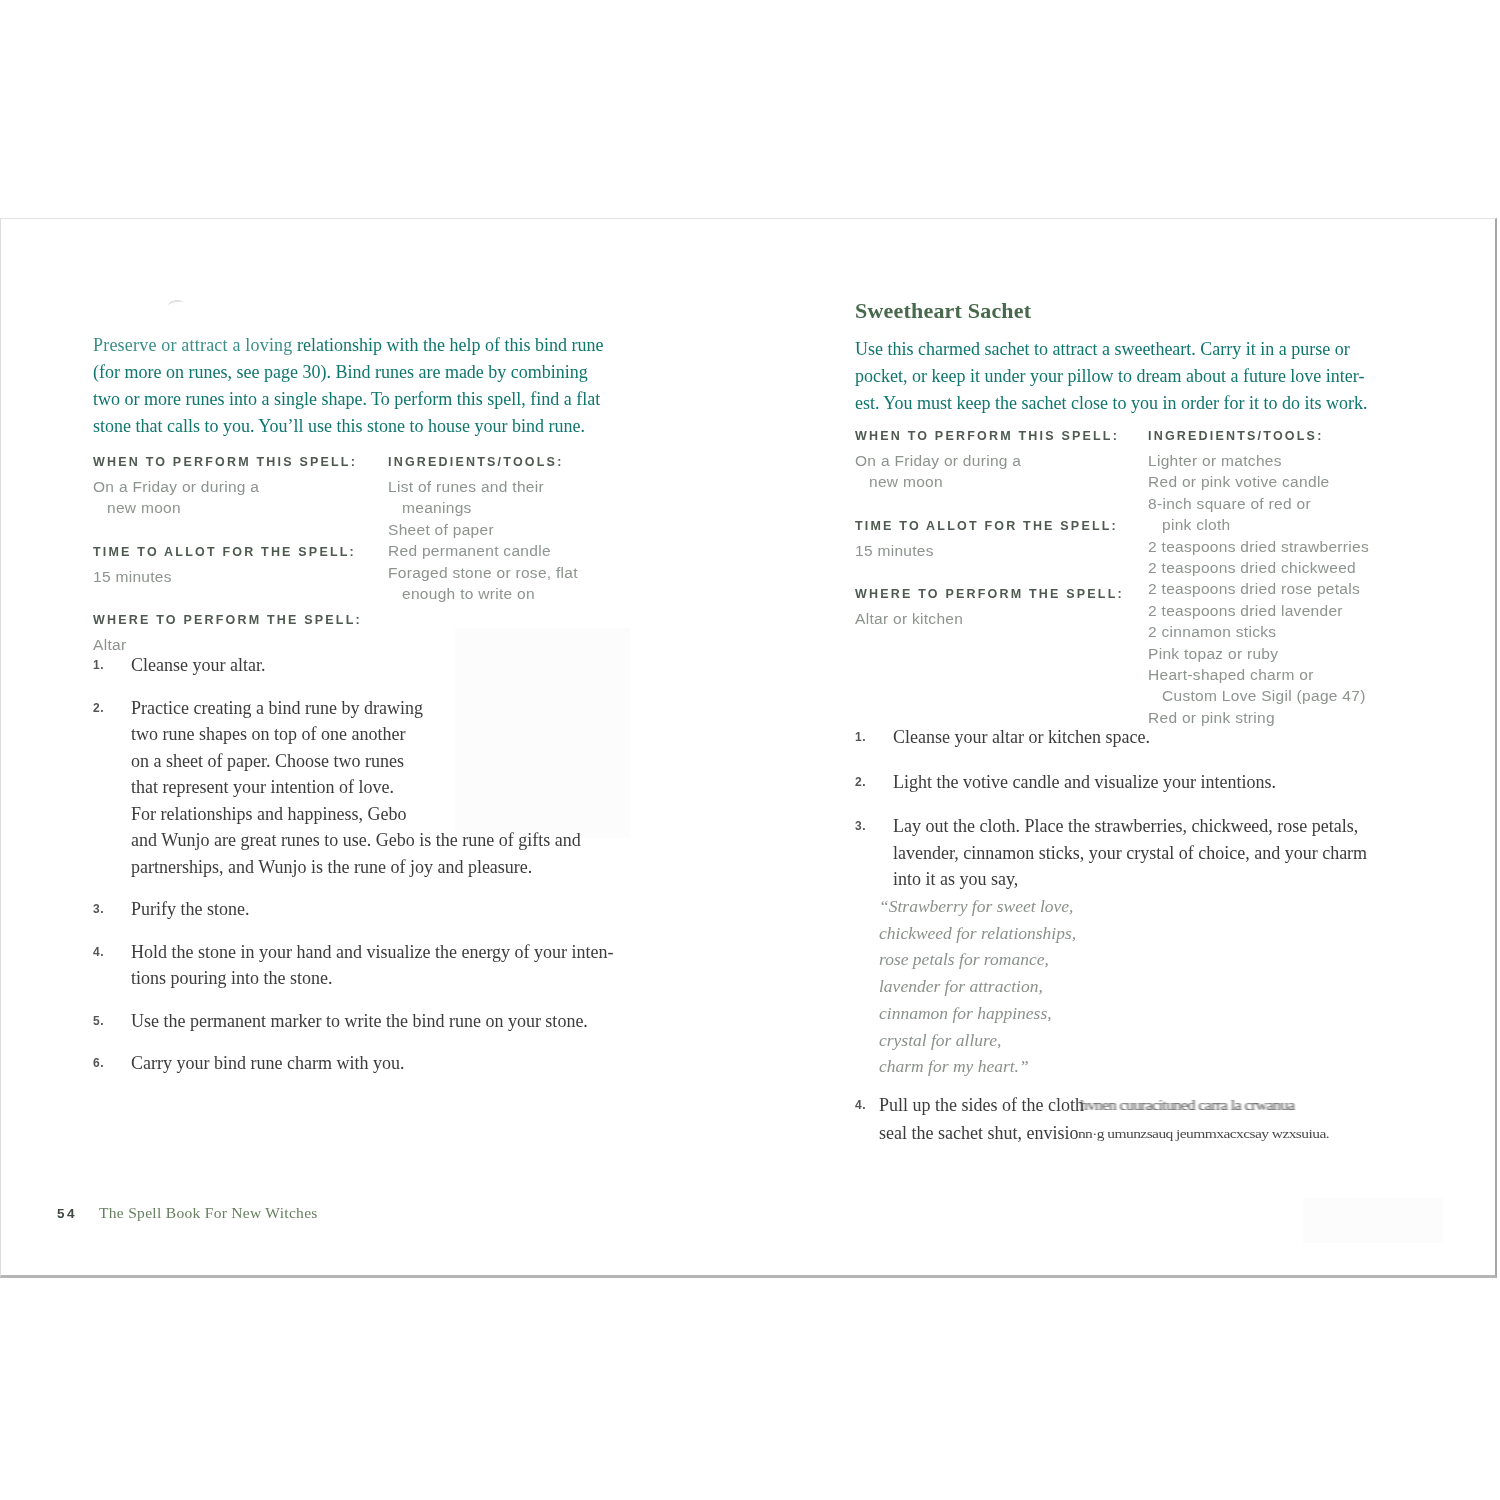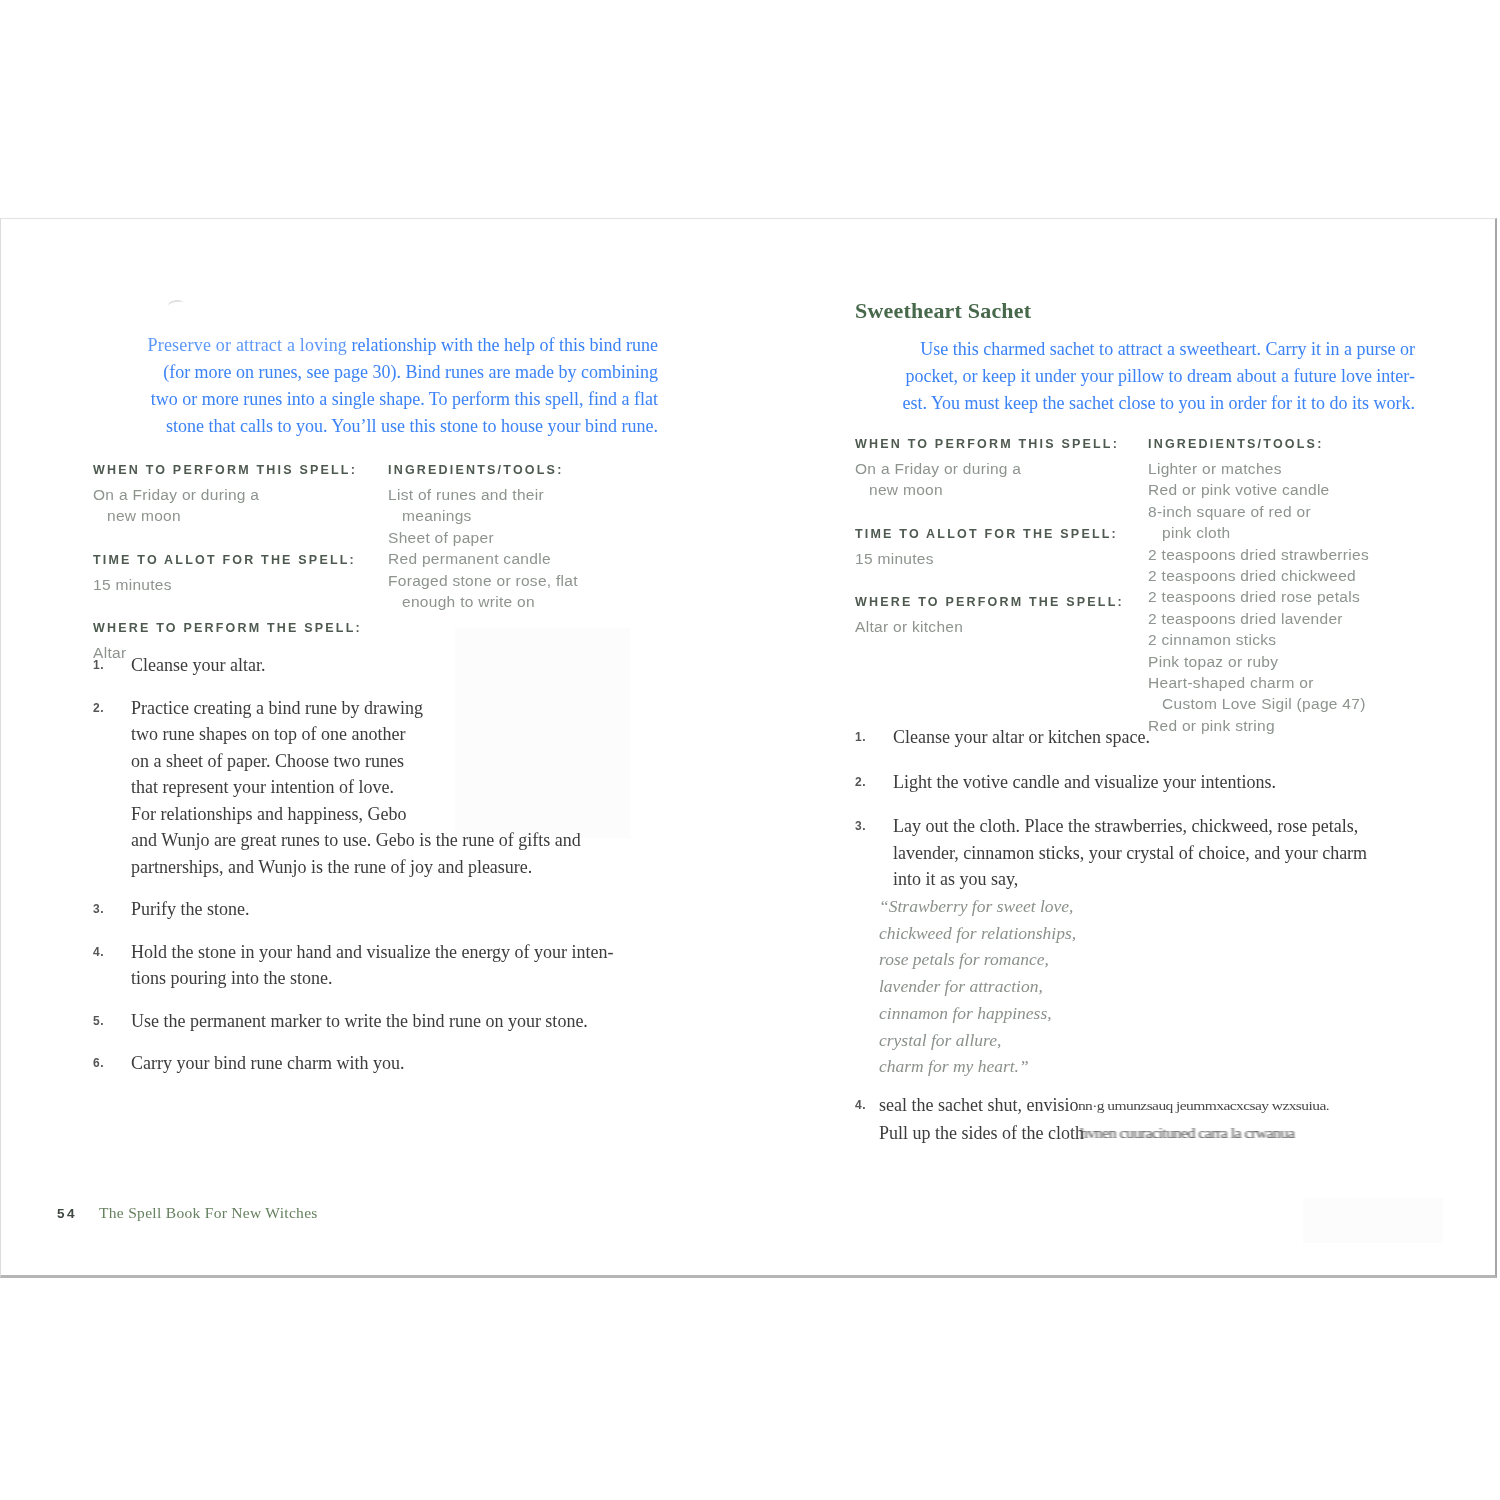--- a/index.html
+++ b/index.html
@@ -4,27 +4,27 @@
 <style>
   html,body{margin:0;padding:0;background:#ffffff;}
   .canvas{position:relative;width:1500px;height:1500px;background:#ffffff;overflow:hidden;
           font-family:"Liberation Serif","DejaVu Serif",serif;color:#3c3c3c;}
   .sheet{position:absolute;left:0;top:218px;width:1494px;height:1056px;background:#ffffff;
          border-top:1px solid #e2e2e2;border-left:1px solid #dcdcdc;
          border-right:2px solid #a6a6a6;border-bottom:3px solid #b5b5b5;}
   .block{position:absolute;}
 
   
-  .body-text{font-size:18px;line-height:27px;color:#3b82f6;white-space:pre-line;text-align:right;}
+  .body-text{font-size:18px;line-height:27px;color:#0f766e;white-space:pre-line;}
   .smudged{filter:blur(0.6px);opacity:0.82;letter-spacing:0.2px;}
 
   
   .meta-group{margin-bottom:24px;}
   .meta-label{font-family:"Liberation Sans","DejaVu Sans",sans-serif;font-weight:700;
-              font-size:12.5px;letter-spacing:2.2px;color:#4e5a50;line-height:18px;margin-bottom:5px;margin-top:8px;}
+              font-size:12.5px;letter-spacing:2.2px;color:#4e5a50;line-height:18px;margin-bottom:5px;}
   .meta-value{font-family:"Liberation Sans","DejaVu Sans",sans-serif;font-size:15.5px;
               line-height:21.4px;color:#8d948e;white-space:pre-line;
               padding-left:14px;text-indent:-14px;letter-spacing:0.3px;}
   .ing-item{font-family:"Liberation Sans","DejaVu Sans",sans-serif;font-size:15.5px;
             line-height:21.4px;color:#8d948e;white-space:pre-line;
             padding-left:14px;text-indent:-14px;letter-spacing:0.3px;}
 
   
   .step{display:flex;align-items:flex-start;}
   .step + .step{margin-top:16px;}
@@ -193,18 +193,18 @@
 chickweed for relationships,
 rose petals for romance,
 lavender for attraction,
 cinnamon for happiness,
 crystal for allure,
 charm for my heart.”</div>
 
   <div class="block step" style="left:855px;top:1092px;width:600px;">
     <span class="step-num">4.</span>
     <div>
+      <div class="step4-line"><span>Pull up the sides of the cloth</span><span class="garbled">hvnen cuuracituned carra la crwanua</span></div>
       <div class="step4-line"><span>seal the sachet shut, envisio</span><span class="garbled garbled2">nn·g umunzsauq jeummxacxcsay wzxsuiua.</span></div>
-      <div class="step4-line"><span>Pull up the sides of the cloth</span><span class="garbled">hvnen cuuracituned carra la crwanua</span></div>
     </div>
   </div>
 
 </div>
 
 </body></html>

